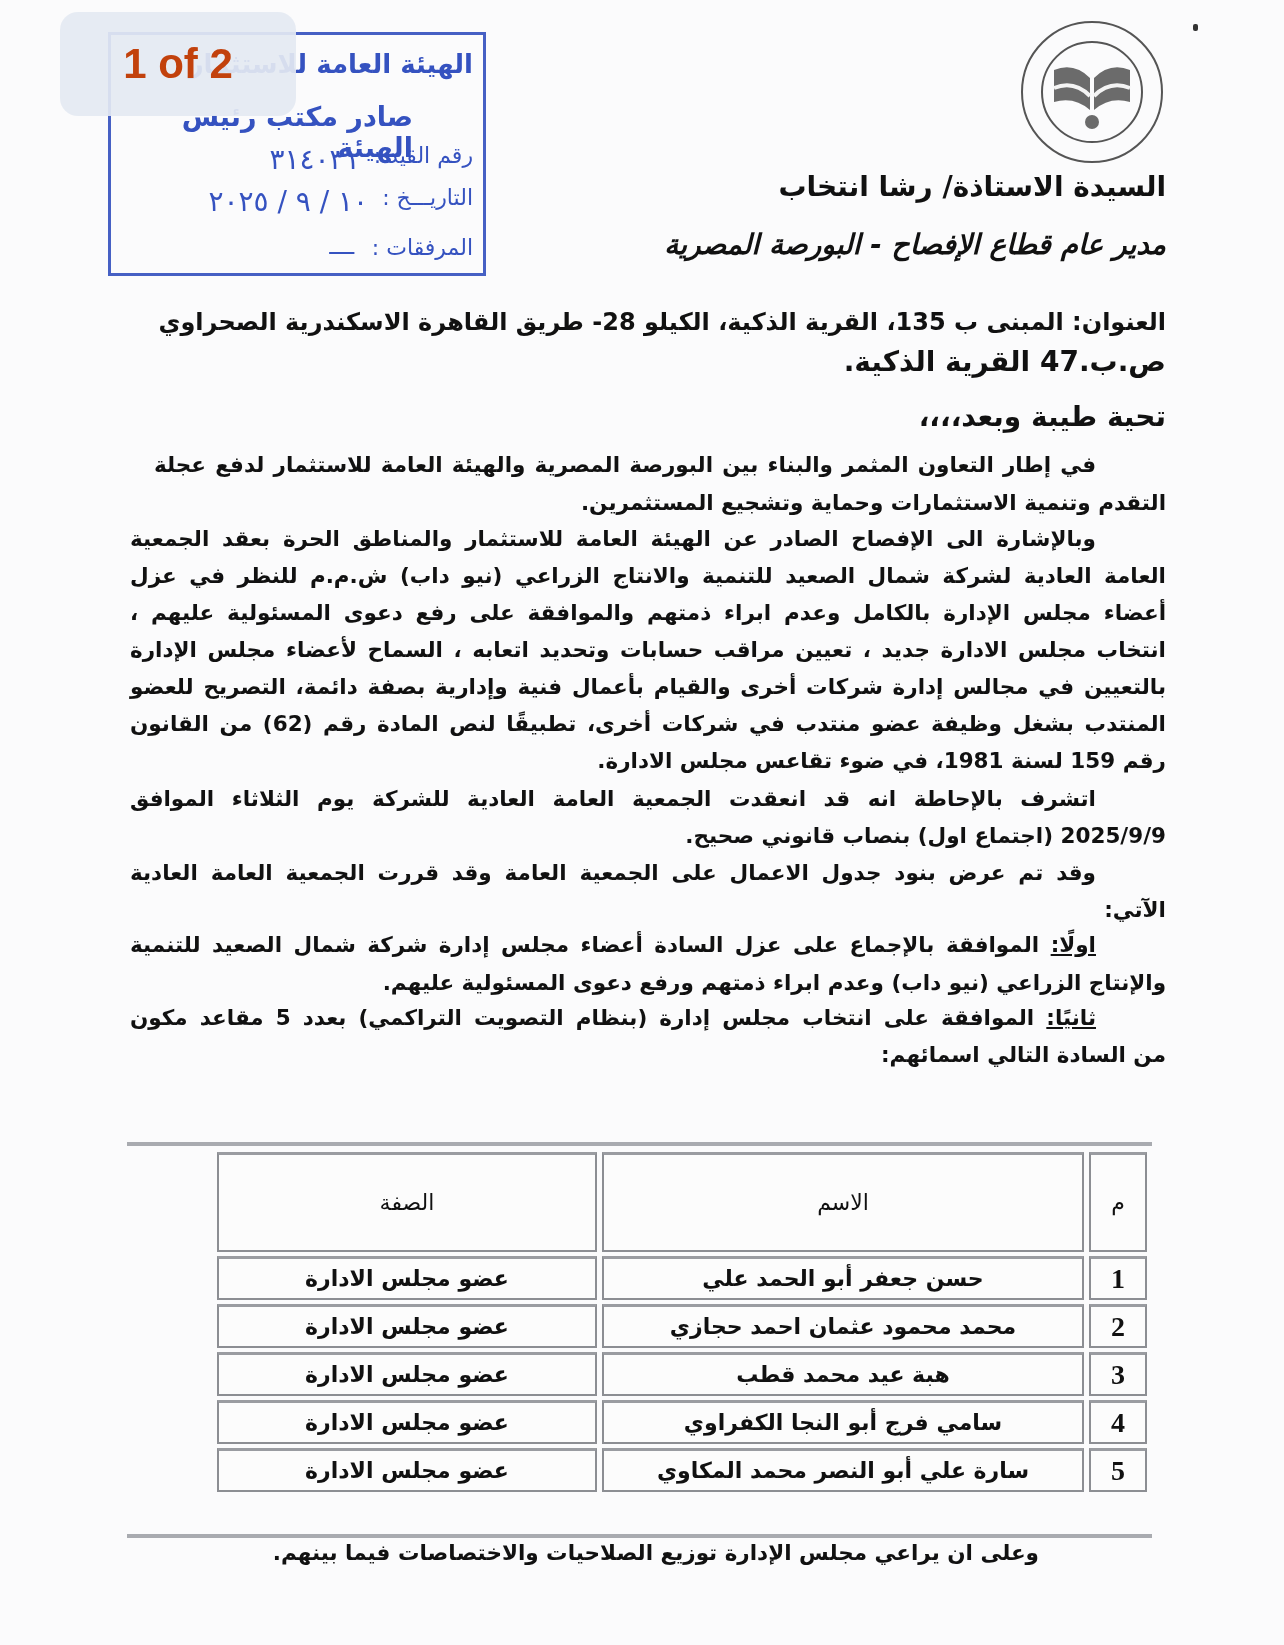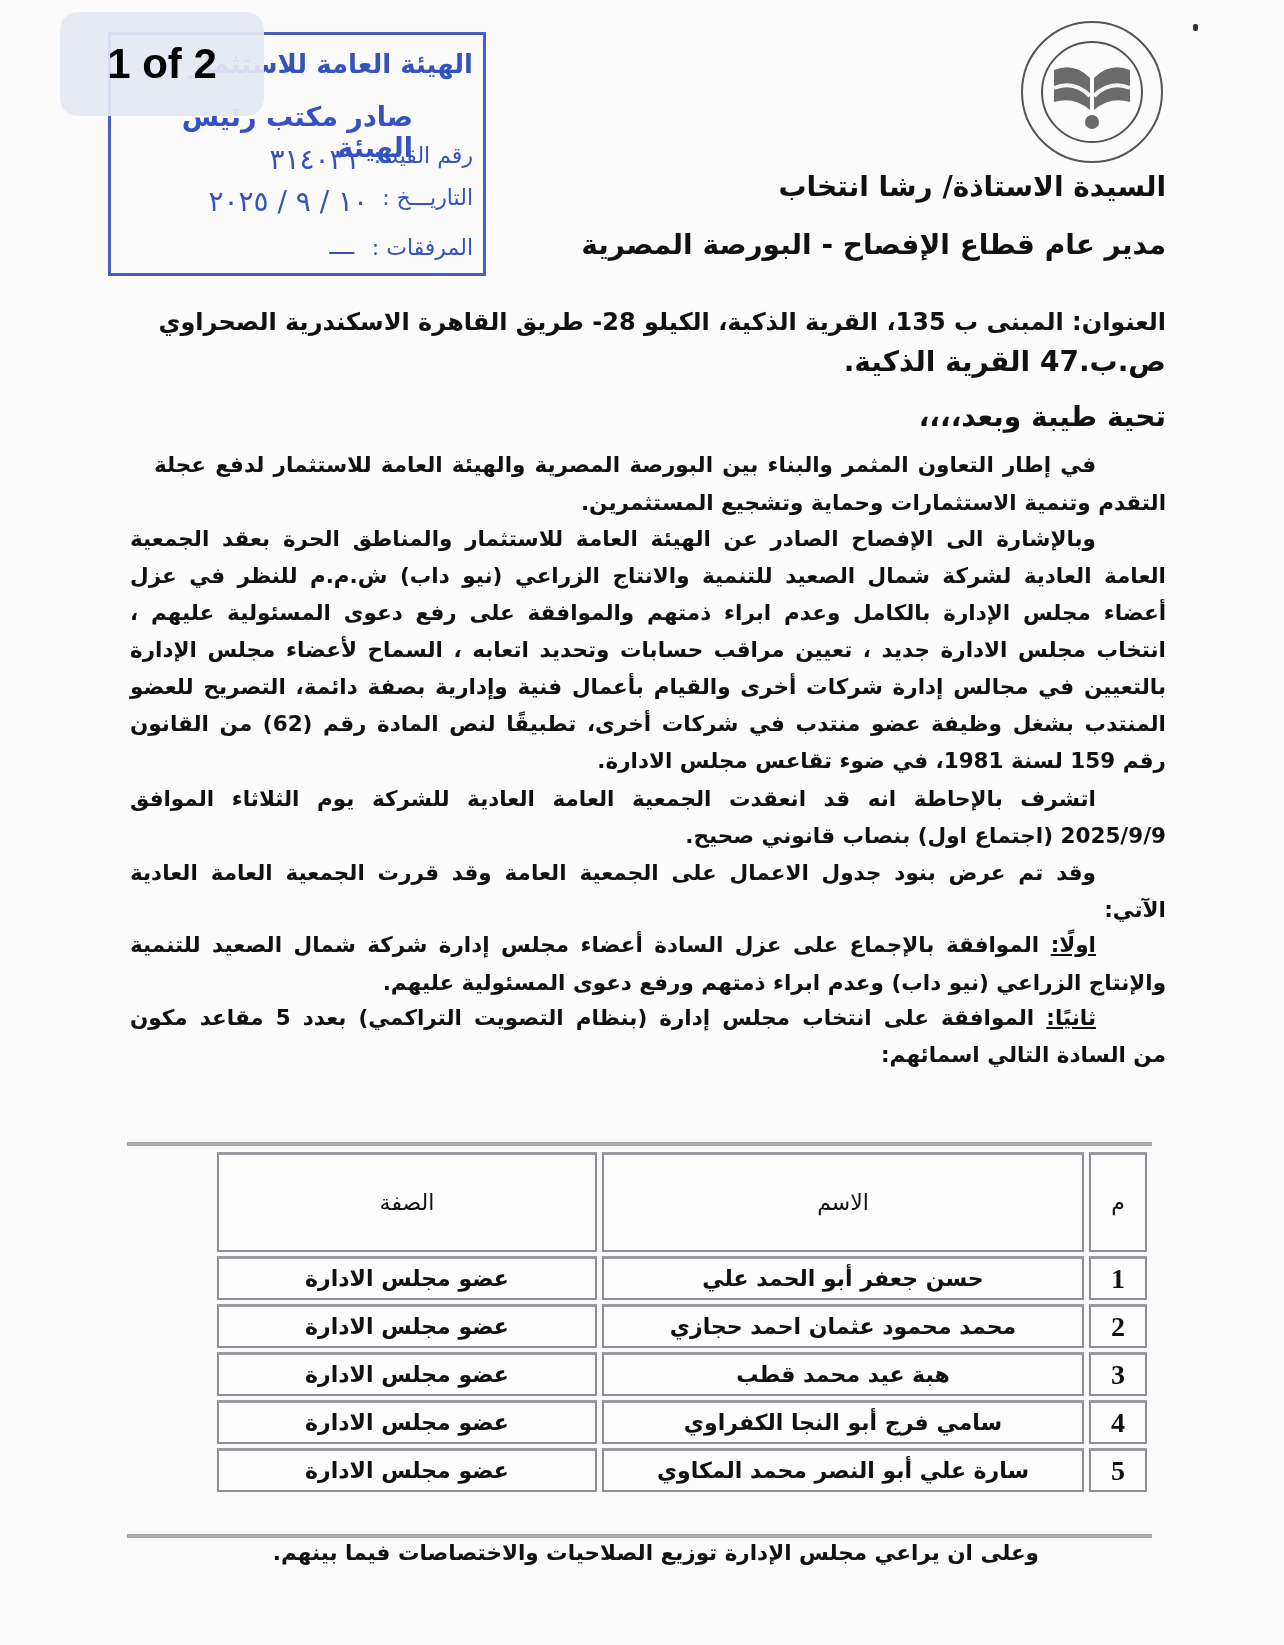--- a/index.html
+++ b/index.html
@@ -9,25 +9,25 @@
     font-family: "DejaVu Sans", "Liberation Sans", sans-serif;
     color: #111;
     position: relative;
   }
   .page {
     position: absolute; left: 0; top: 0; width: 1284px; height: 1645px;
     background: #fbfbfc;
   }
   
   .pager {
-    position: absolute; left: 60px; top: 12px; width: 204px; height: 104px;
+    position: absolute; left: 60px; top: 12px; width: 236px; height: 104px;
     background: rgba(228,233,242,0.92); border-radius: 18px;
     display: flex; align-items: center; justify-content: center;
     font-family: "Liberation Sans", sans-serif; font-weight: bold;
-    font-size: 42px; color: #000000; z-index: 5;
+    font-size: 42px; color: #c2410c; z-index: 5;
   }
   
   .stamp {
     position: absolute; left: 108px; top: 32px; width: 378px; height: 244px;
     border: 3px solid #4660c4; box-sizing: border-box;
     color: #3552c0; direction: rtl;
     font-family: "DejaVu Sans", sans-serif;
   }
   .stamp .st-title { position: absolute; right: 10px; top: 14px; font-size: 26px; font-weight: bold; }
   .stamp .st-office { position: absolute; right: 70px; top: 66px; font-size: 27px; font-weight: bold; }
@@ -103,21 +103,21 @@
       <path d="M36 52 Q56 44 72 60 L72 92 Q56 78 36 84 Z" fill="#6b6b6b"></path>
       <path d="M112 52 Q92 44 76 60 L76 92 Q92 78 112 84 Z" fill="#6b6b6b"></path>
       <path d="M36 70 Q56 62 72 78" stroke="#f4f4f4" stroke-width="4" fill="none"></path>
       <path d="M112 70 Q92 62 76 78" stroke="#f4f4f4" stroke-width="4" fill="none"></path>
       <circle cx="74" cy="104" r="7" fill="#6b6b6b"></circle>
     </svg>
   </div>
   <div class="dot"></div>
 
   <div class="line rtl h-big" style="top:170px;">السيدة الاستاذة/ رشا انتخاب</div>
-  <div class="line rtl h-big" style="top:228px;">مدير عام قطاع الإفصاح - البورصة المصرية</div>
+  <div class="line rtl h-big" style="top:228px;font-style:italic;">مدير عام قطاع الإفصاح - البورصة المصرية</div>
   <div class="line rtl h-big" style="top:308px; font-size:24px;">العنوان: المبنى ب 135، القرية الذكية، الكيلو 28- طريق القاهرة الاسكندرية الصحراوي</div>
   <div class="line rtl h-big" style="top:345px;">ص.ب.47 القرية الذكية.</div>
   <div class="line rtl h-big" style="top:400px;">تحية طيبة وبعد،،،،</div>
 
   <div class="line rtl body-txt indent" style="top:452px;margin-left:24px;">في إطار التعاون المثمر والبناء بين البورصة المصرية والهيئة العامة للاستثمار لدفع عجلة</div>
   <div class="line rtl body-txt last" style="top:490px;">التقدم وتنمية الاستثمارات وحماية وتشجيع المستثمرين.</div>
 
   <div class="line rtl body-txt indent" style="top:526px;">وبالإشارة الى الإفصاح الصادر عن الهيئة العامة للاستثمار والمناطق الحرة بعقد الجمعية</div>
   <div class="line rtl body-txt" style="top:600px;">أعضاء مجلس الإدارة بالكامل وعدم ابراء ذمتهم والموافقة على رفع دعوى المسئولية عليهم ،</div>
   <div class="line rtl body-txt" style="top:563px;">العامة العادية لشركة شمال الصعيد للتنمية والانتاج الزراعي (نيو داب) ش.م.م للنظر في عزل</div>

